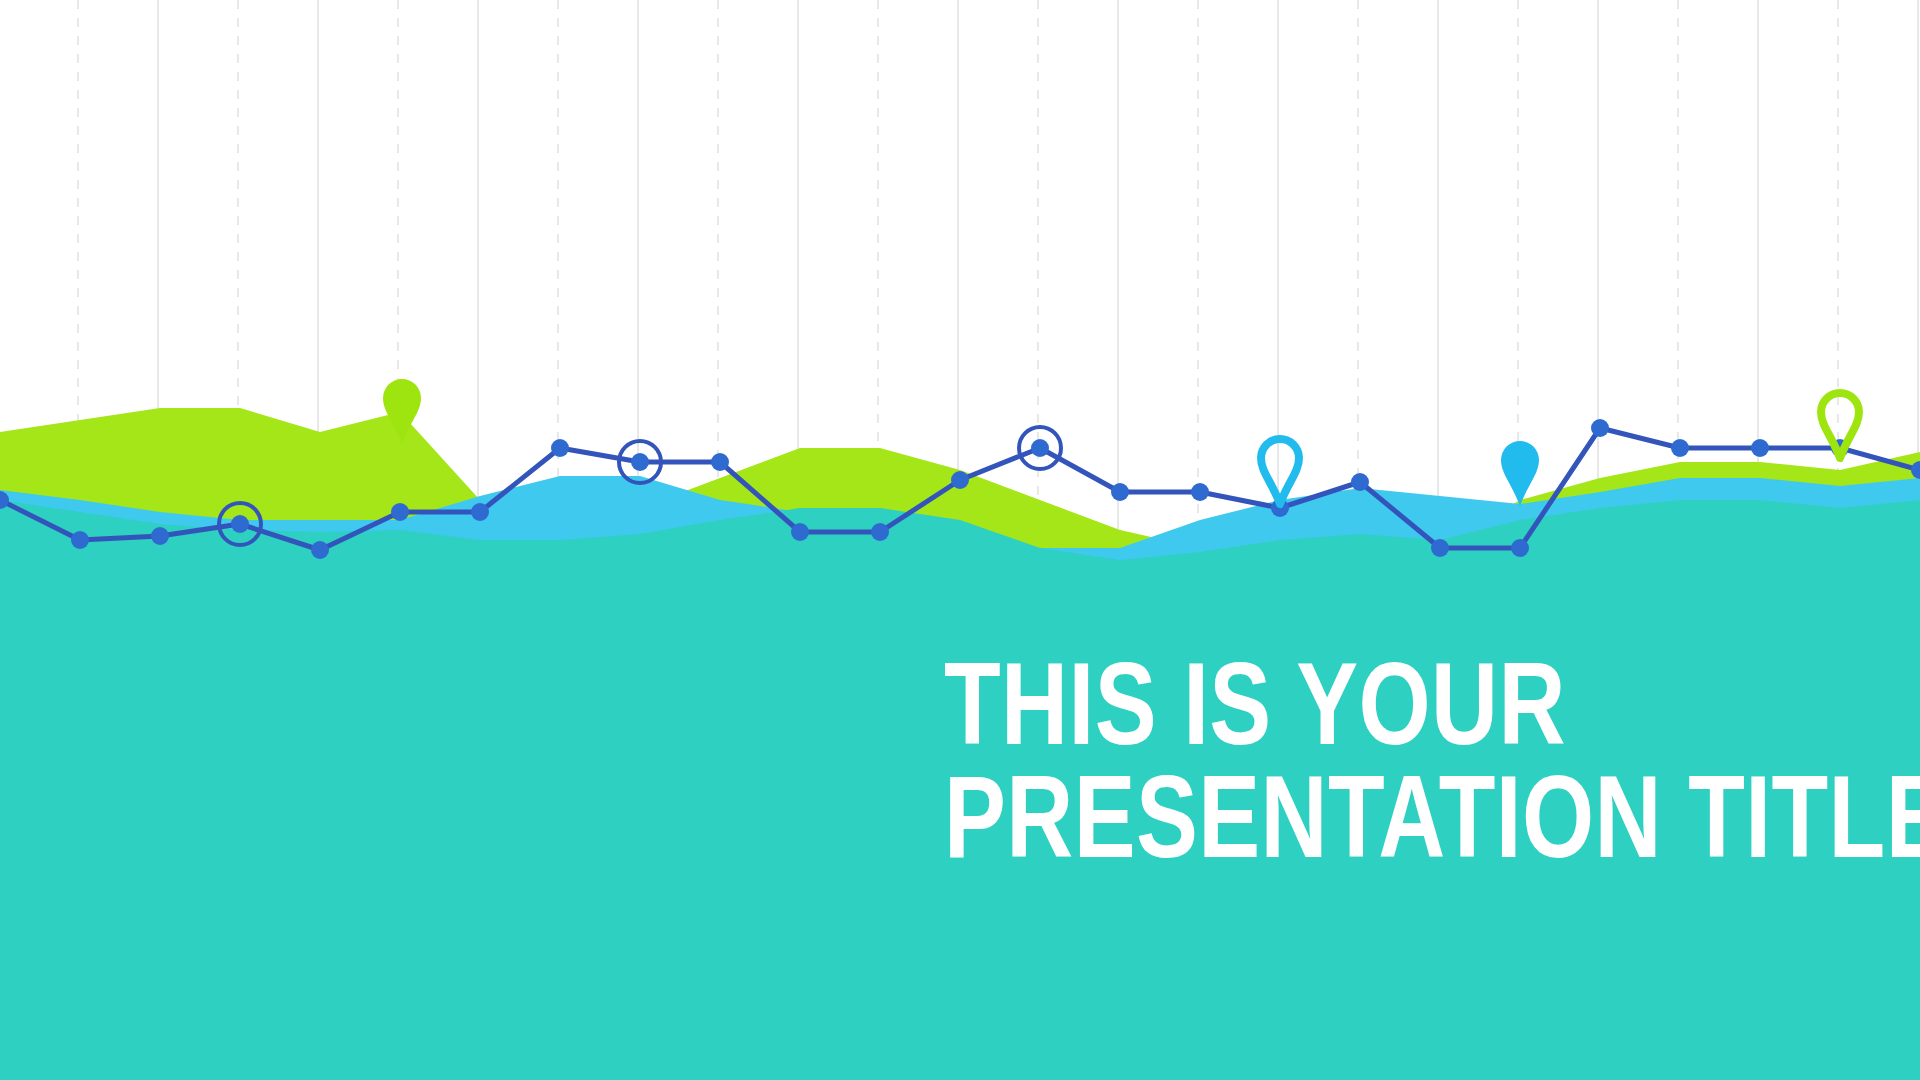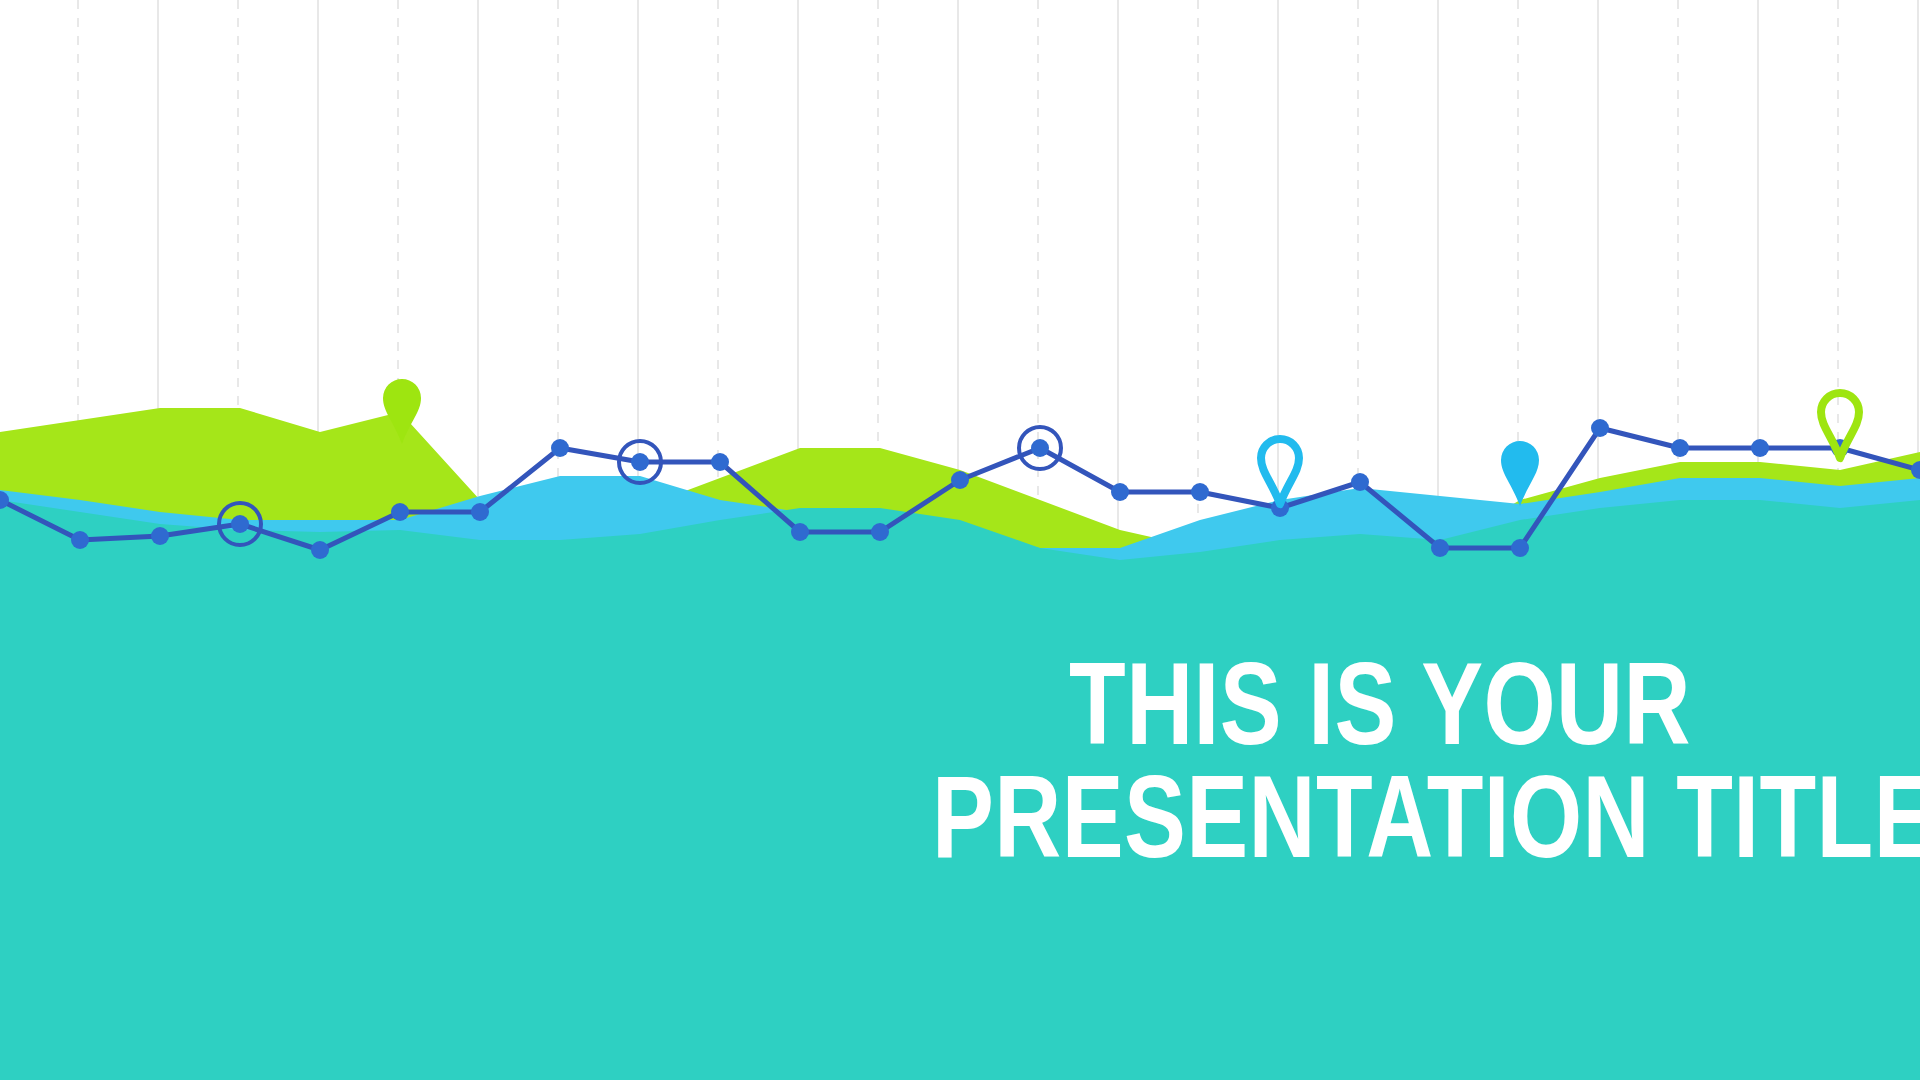--- a/index.html
+++ b/index.html
@@ -19,24 +19,24 @@
   }
   #artwork {
     position: absolute;
     inset: 0;
     width: 1920px;
     height: 1080px;
     display: block;
   }
   #title-block {
     position: absolute;
-    right: 92px;
+    right: 80px;
     top: 648px;
     width: 1120px;
-    text-align: center;
+    text-align: left;
     z-index: 5;
   }
   .title-line {
     display: block;
     color: #ffffff;
     font-family: "Liberation Sans Narrow", "Liberation Sans", sans-serif;
     font-weight: 700;
     font-size: 116px;
     line-height: 0.97;
     letter-spacing: 0.5px;

